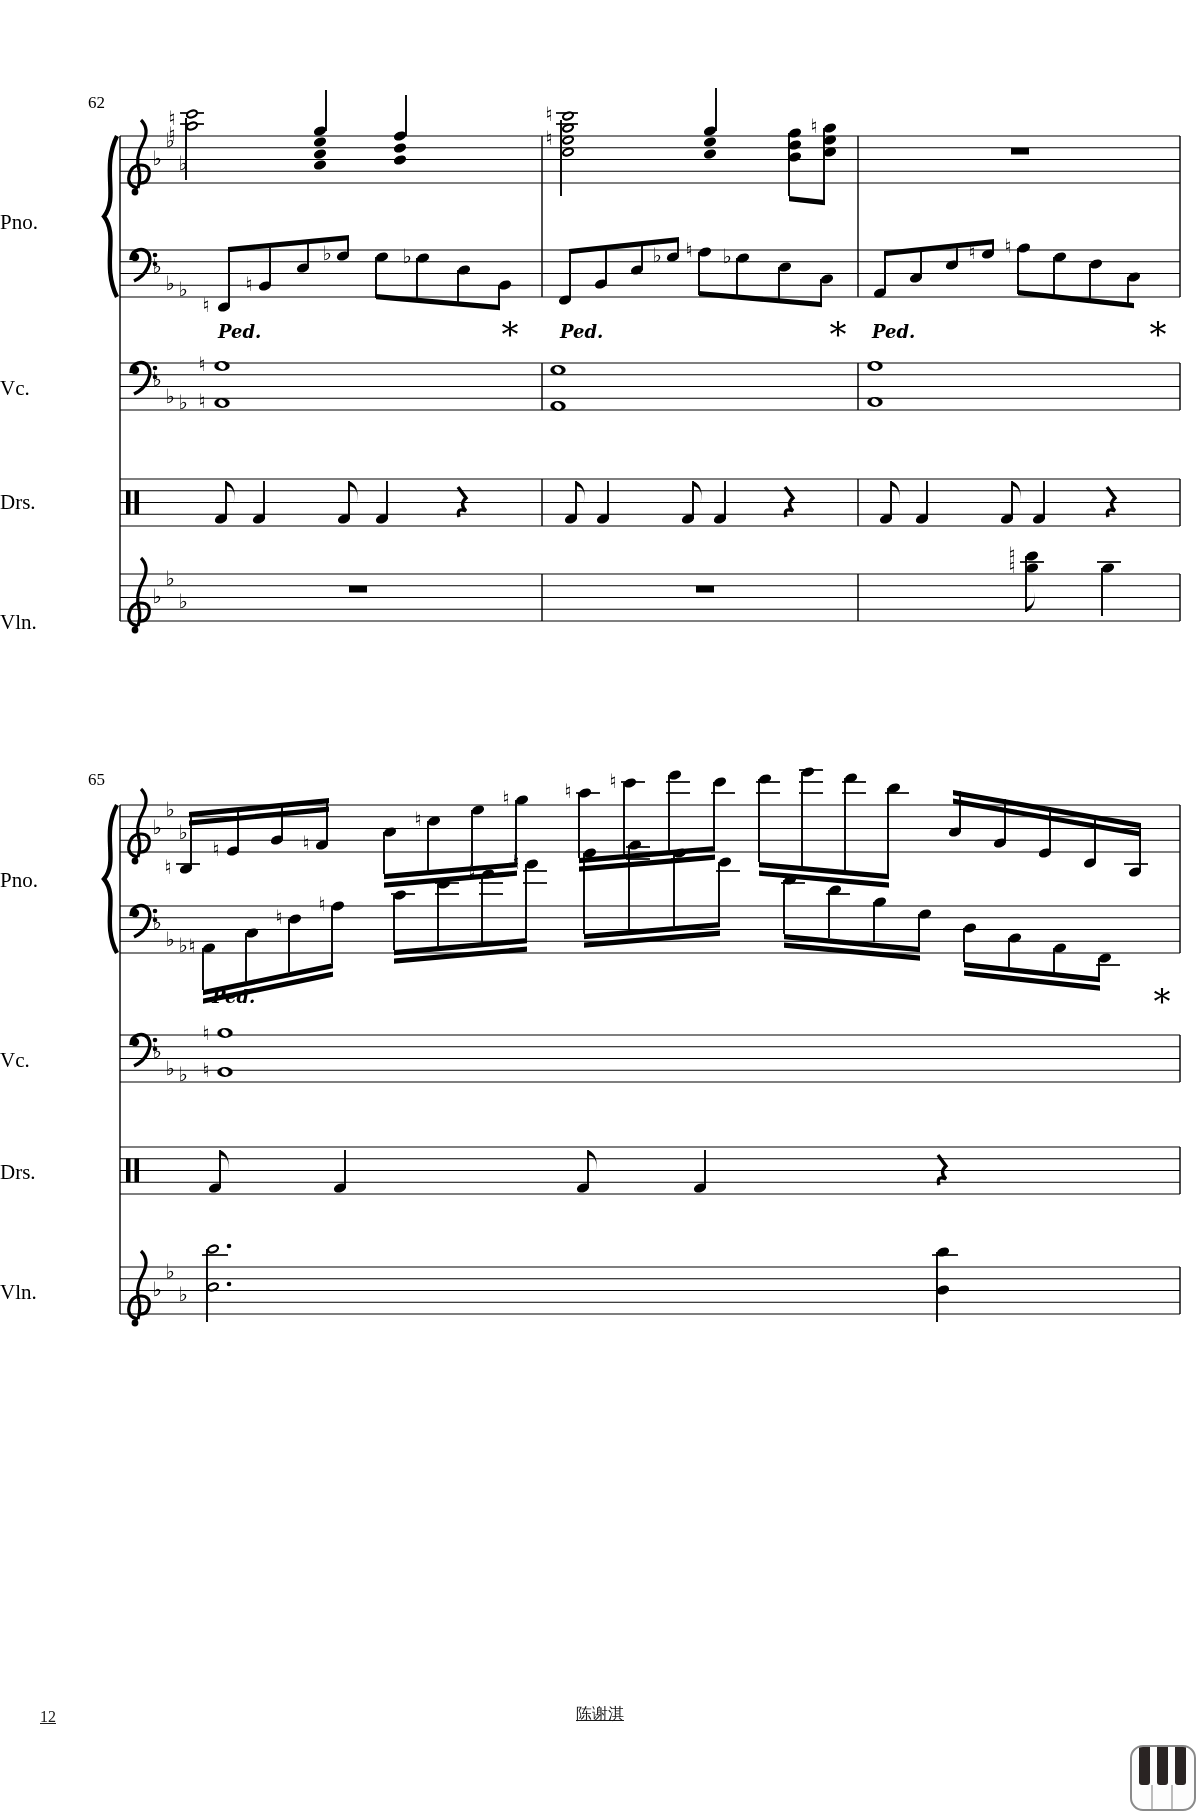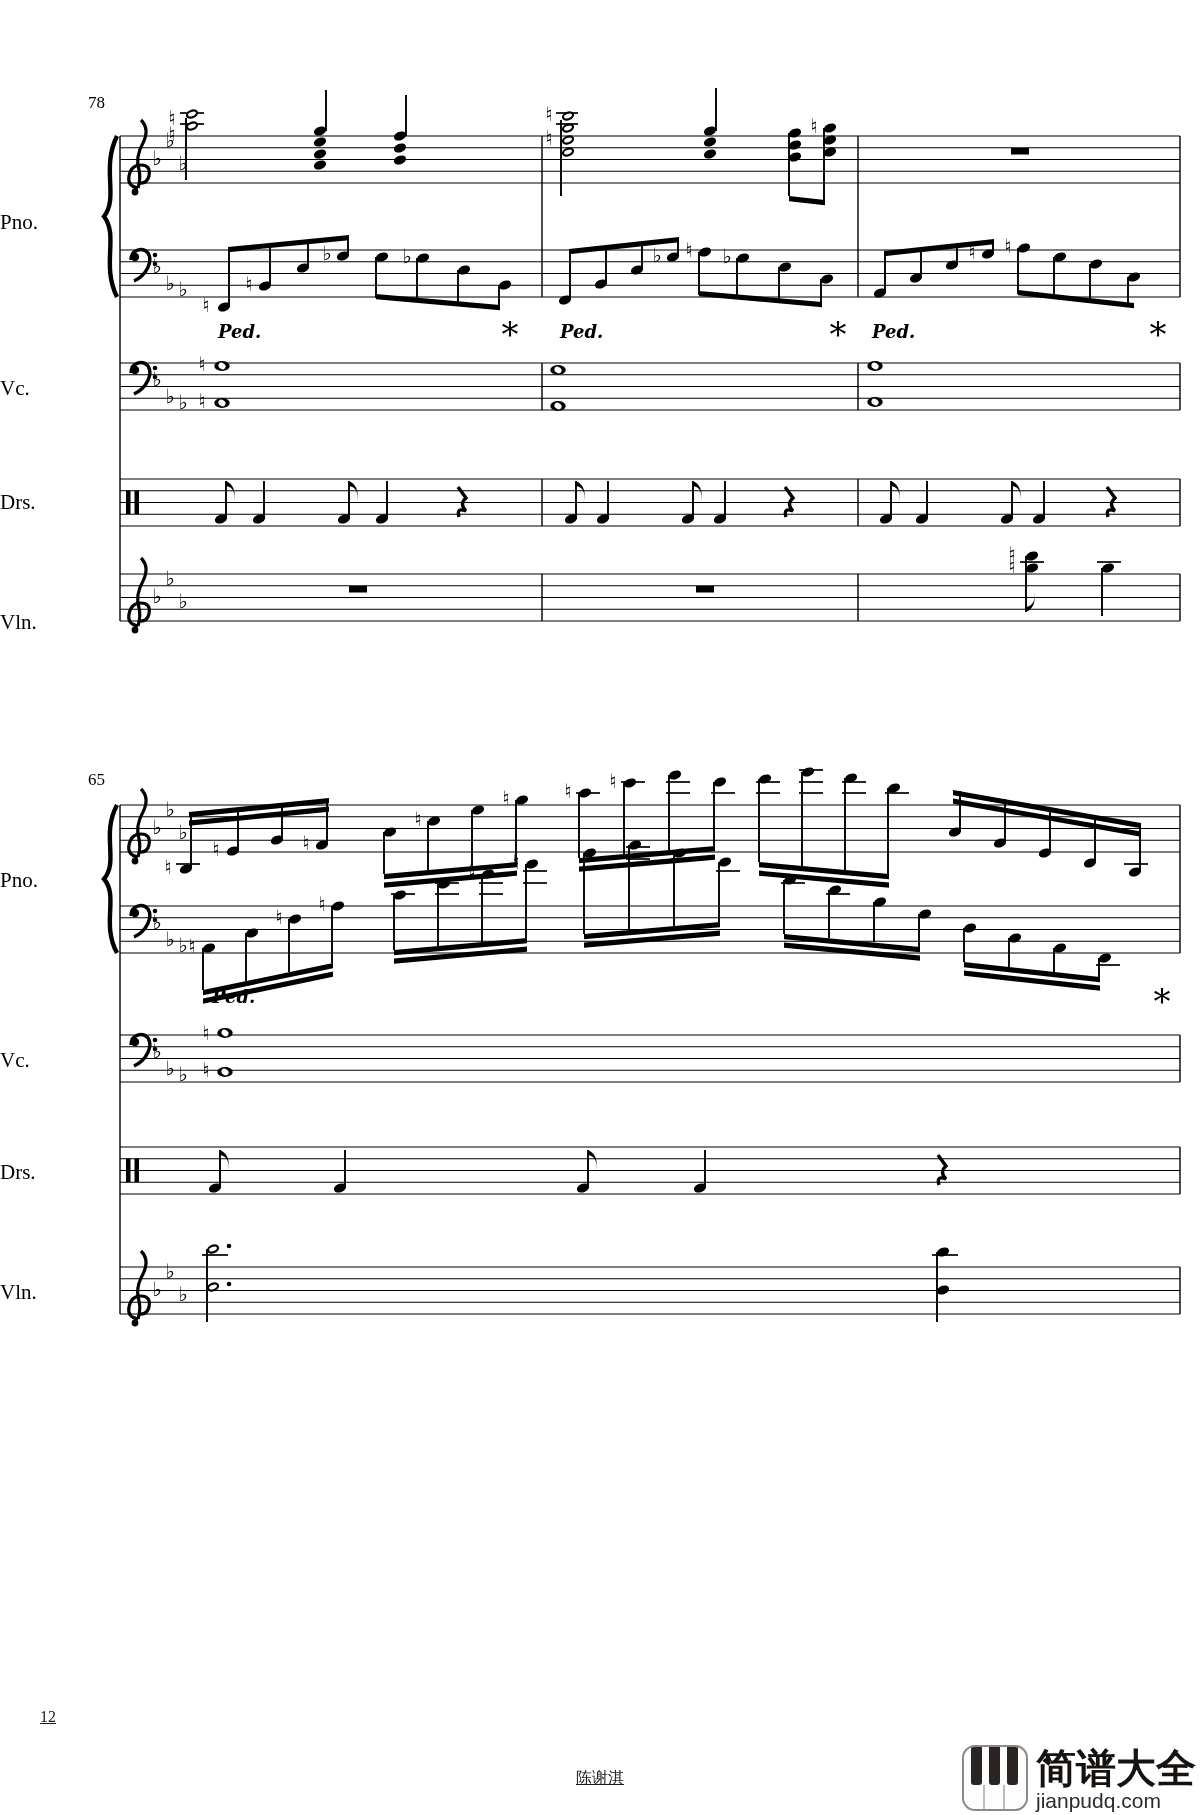--- a/index.html
+++ b/index.html
@@ -580,41 +580,37 @@
       <line x1="120" y1="805" x2="120" y2="1314" stroke="#000000" stroke-width="1.4"></line>
       <line x1="1180" y1="805" x2="1180" y2="953" stroke="#000000" stroke-width="1.4"></line>
       <line x1="1180" y1="1035" x2="1180" y2="1082" stroke="#000000" stroke-width="1.4"></line>
       <line x1="1180" y1="1147" x2="1180" y2="1194" stroke="#000000" stroke-width="1.4"></line>
       <line x1="1180" y1="1267" x2="1180" y2="1314" stroke="#000000" stroke-width="1.4"></line>
       <path d="M 117 805 C 101 834.6 119 861.24 104 879
       C 119 896.76 101 923.4 117 953" fill="none" stroke="#000000" stroke-width="4.4"></path>
     </g>
   </svg>
 
-<div class="abs measure-number" style="left:88px;top:93px;">78</div>
+<div class="abs measure-number" style="left:88px;top:93px;">62</div>
 <div class="abs measure-number" style="left:88px;top:770px;">65</div>
 
 <div class="abs inst-label" style="top:210px;">Pno.</div>
 <div class="abs inst-label" style="top:376px;">Vc.</div>
 <div class="abs inst-label" style="top:490px;">Drs.</div>
 <div class="abs inst-label" style="top:610px;">Vln.</div>
 
 <div class="abs inst-label" style="top:868px;">Pno.</div>
 <div class="abs inst-label" style="top:1048px;">Vc.</div>
 <div class="abs inst-label" style="top:1160px;">Drs.</div>
 <div class="abs inst-label" style="top:1280px;">Vln.</div>
 
 <div class="abs footer-text" style="left:40px;top:1708px;">12</div>
-<div id="composer" class="abs footer-text" style="top:1768px;">陈谢淇</div>
+<div id="composer" class="abs footer-text" style="top:1704px;">陈谢淇</div>
 
 <div id="watermark" class="abs">
   <div id="wm-icon">
     <div class="wm-key-black" style="left:7px;"></div>
     <div class="wm-key-black" style="left:25px;"></div>
     <div class="wm-key-black" style="left:43px;"></div>
     <div class="wm-key-sep" style="left:19px;"></div>
     <div class="wm-key-sep" style="left:39px;"></div>
   </div>
-  <div id="wm-text">
-    <div id="wm-brand">简谱大全</div>
-    <div id="wm-site">jianpudq.com</div>
-  </div>
 </div>
 
 </body></html>

